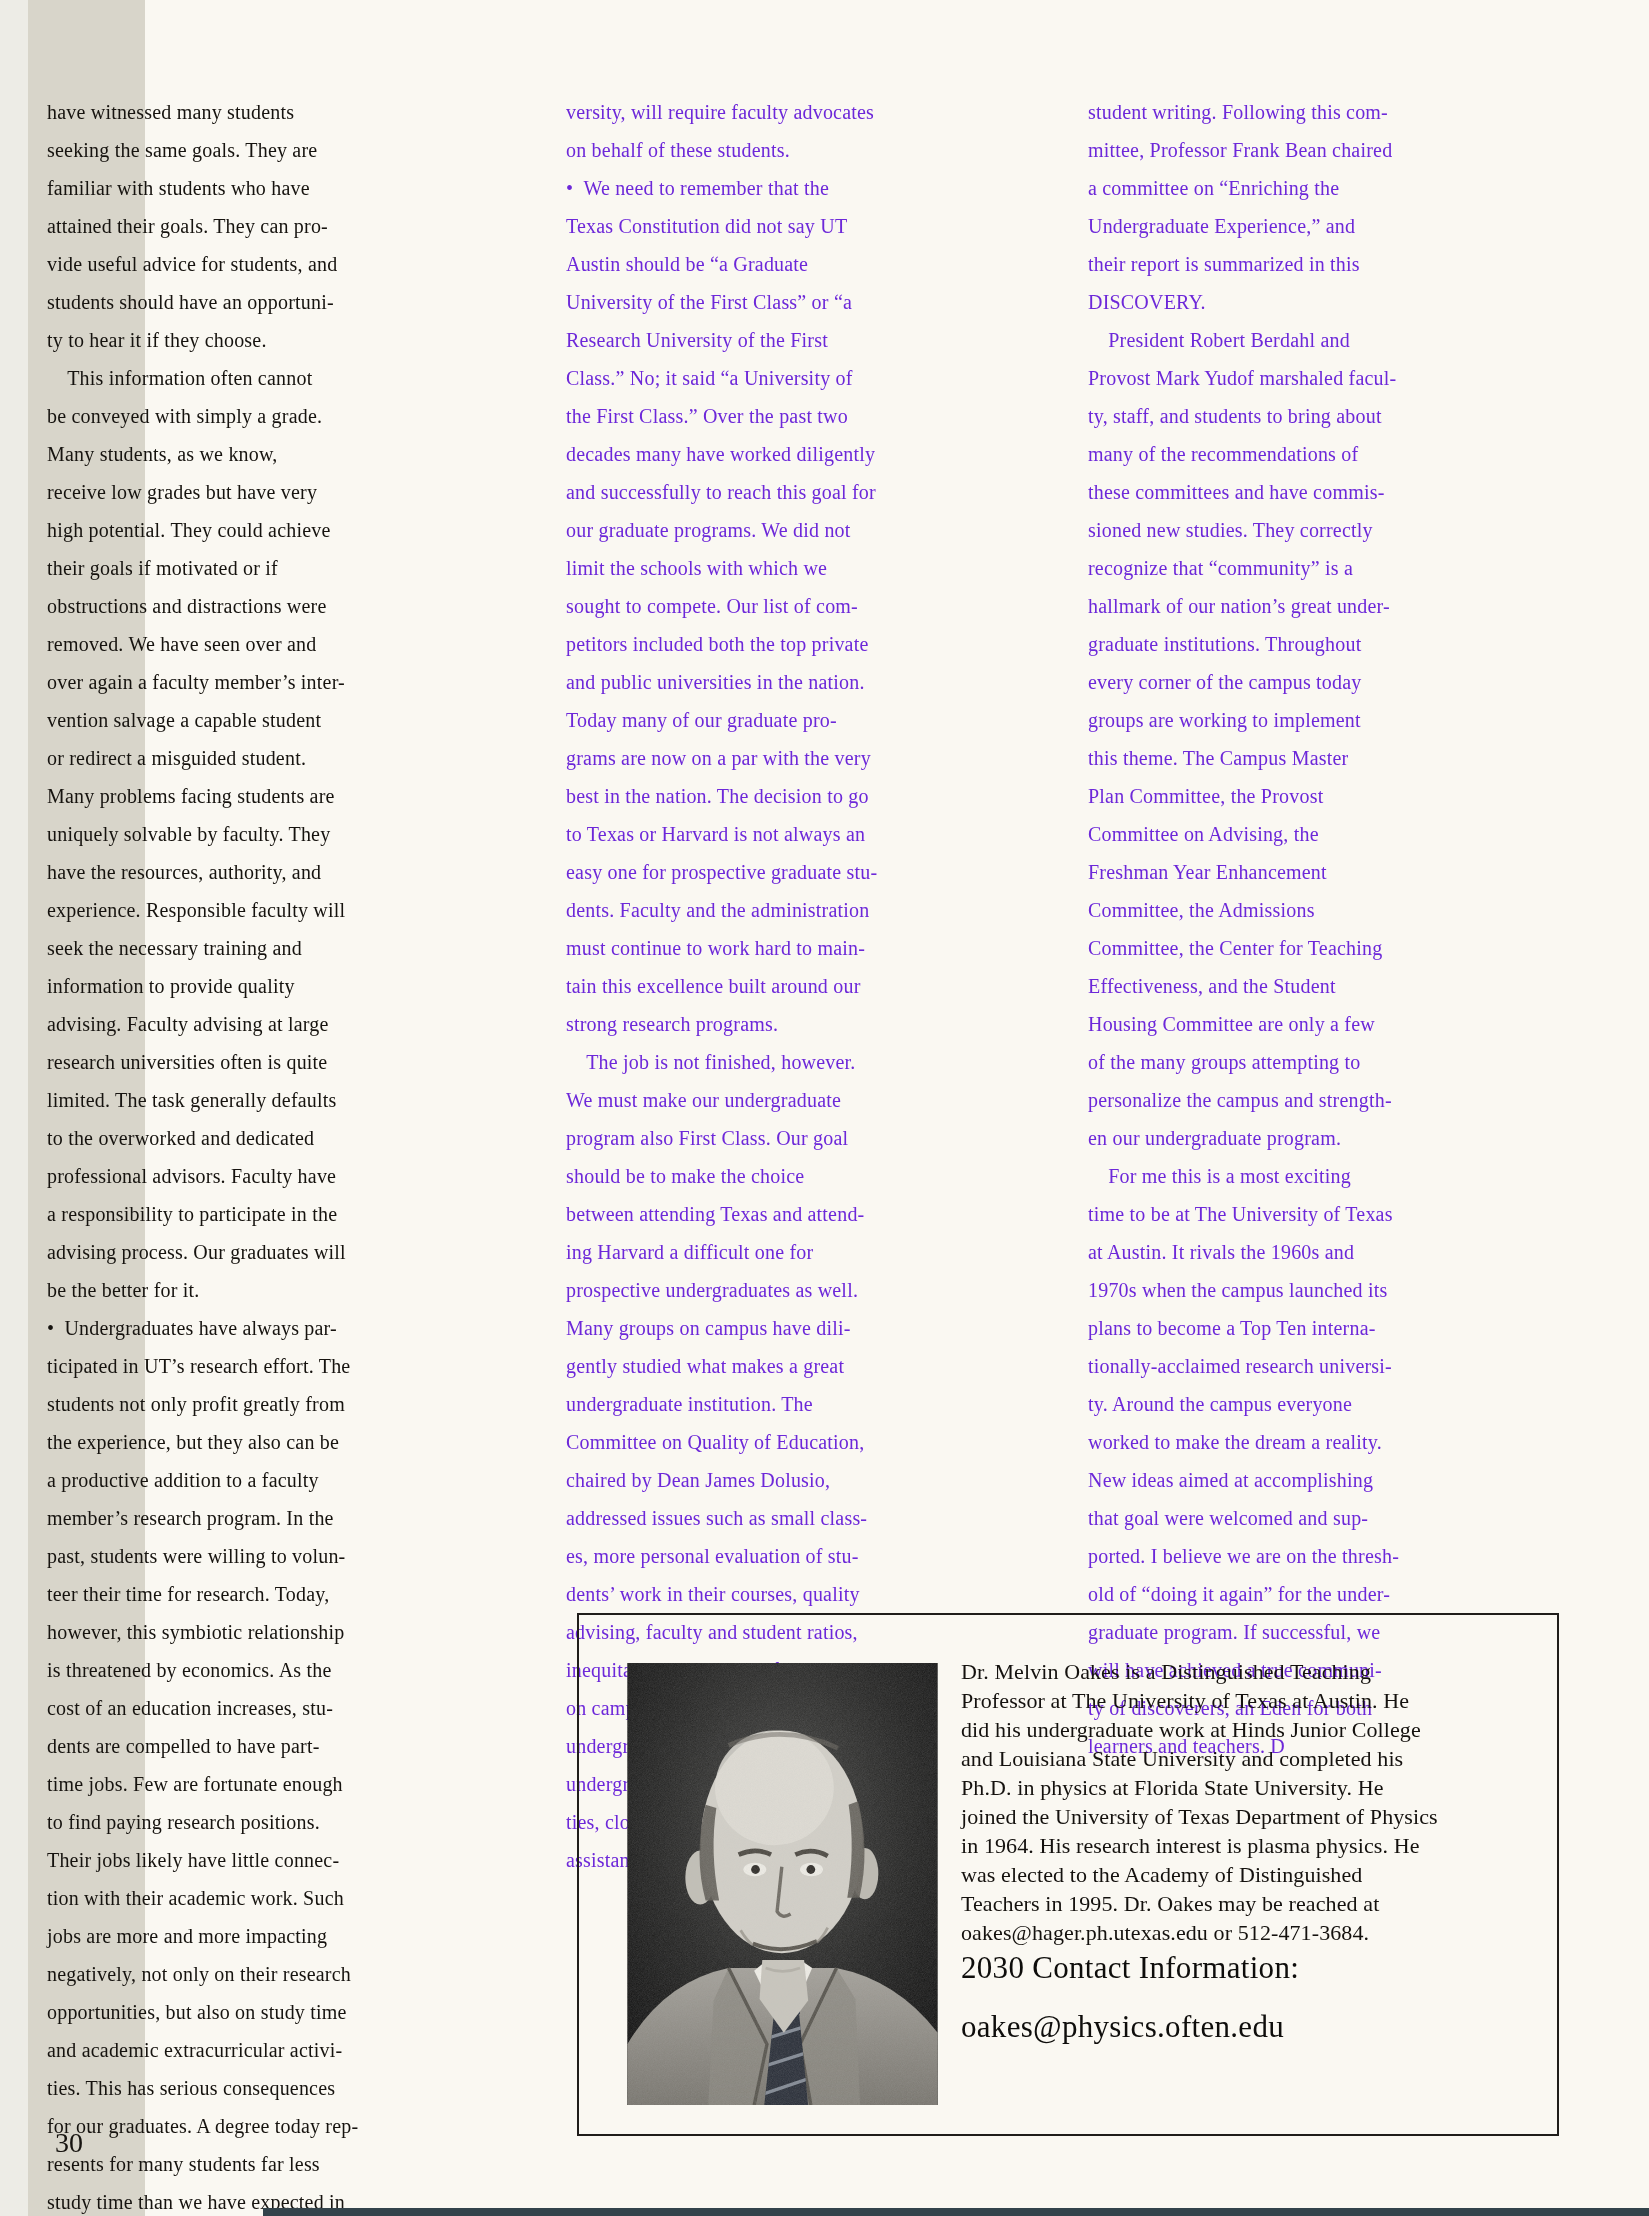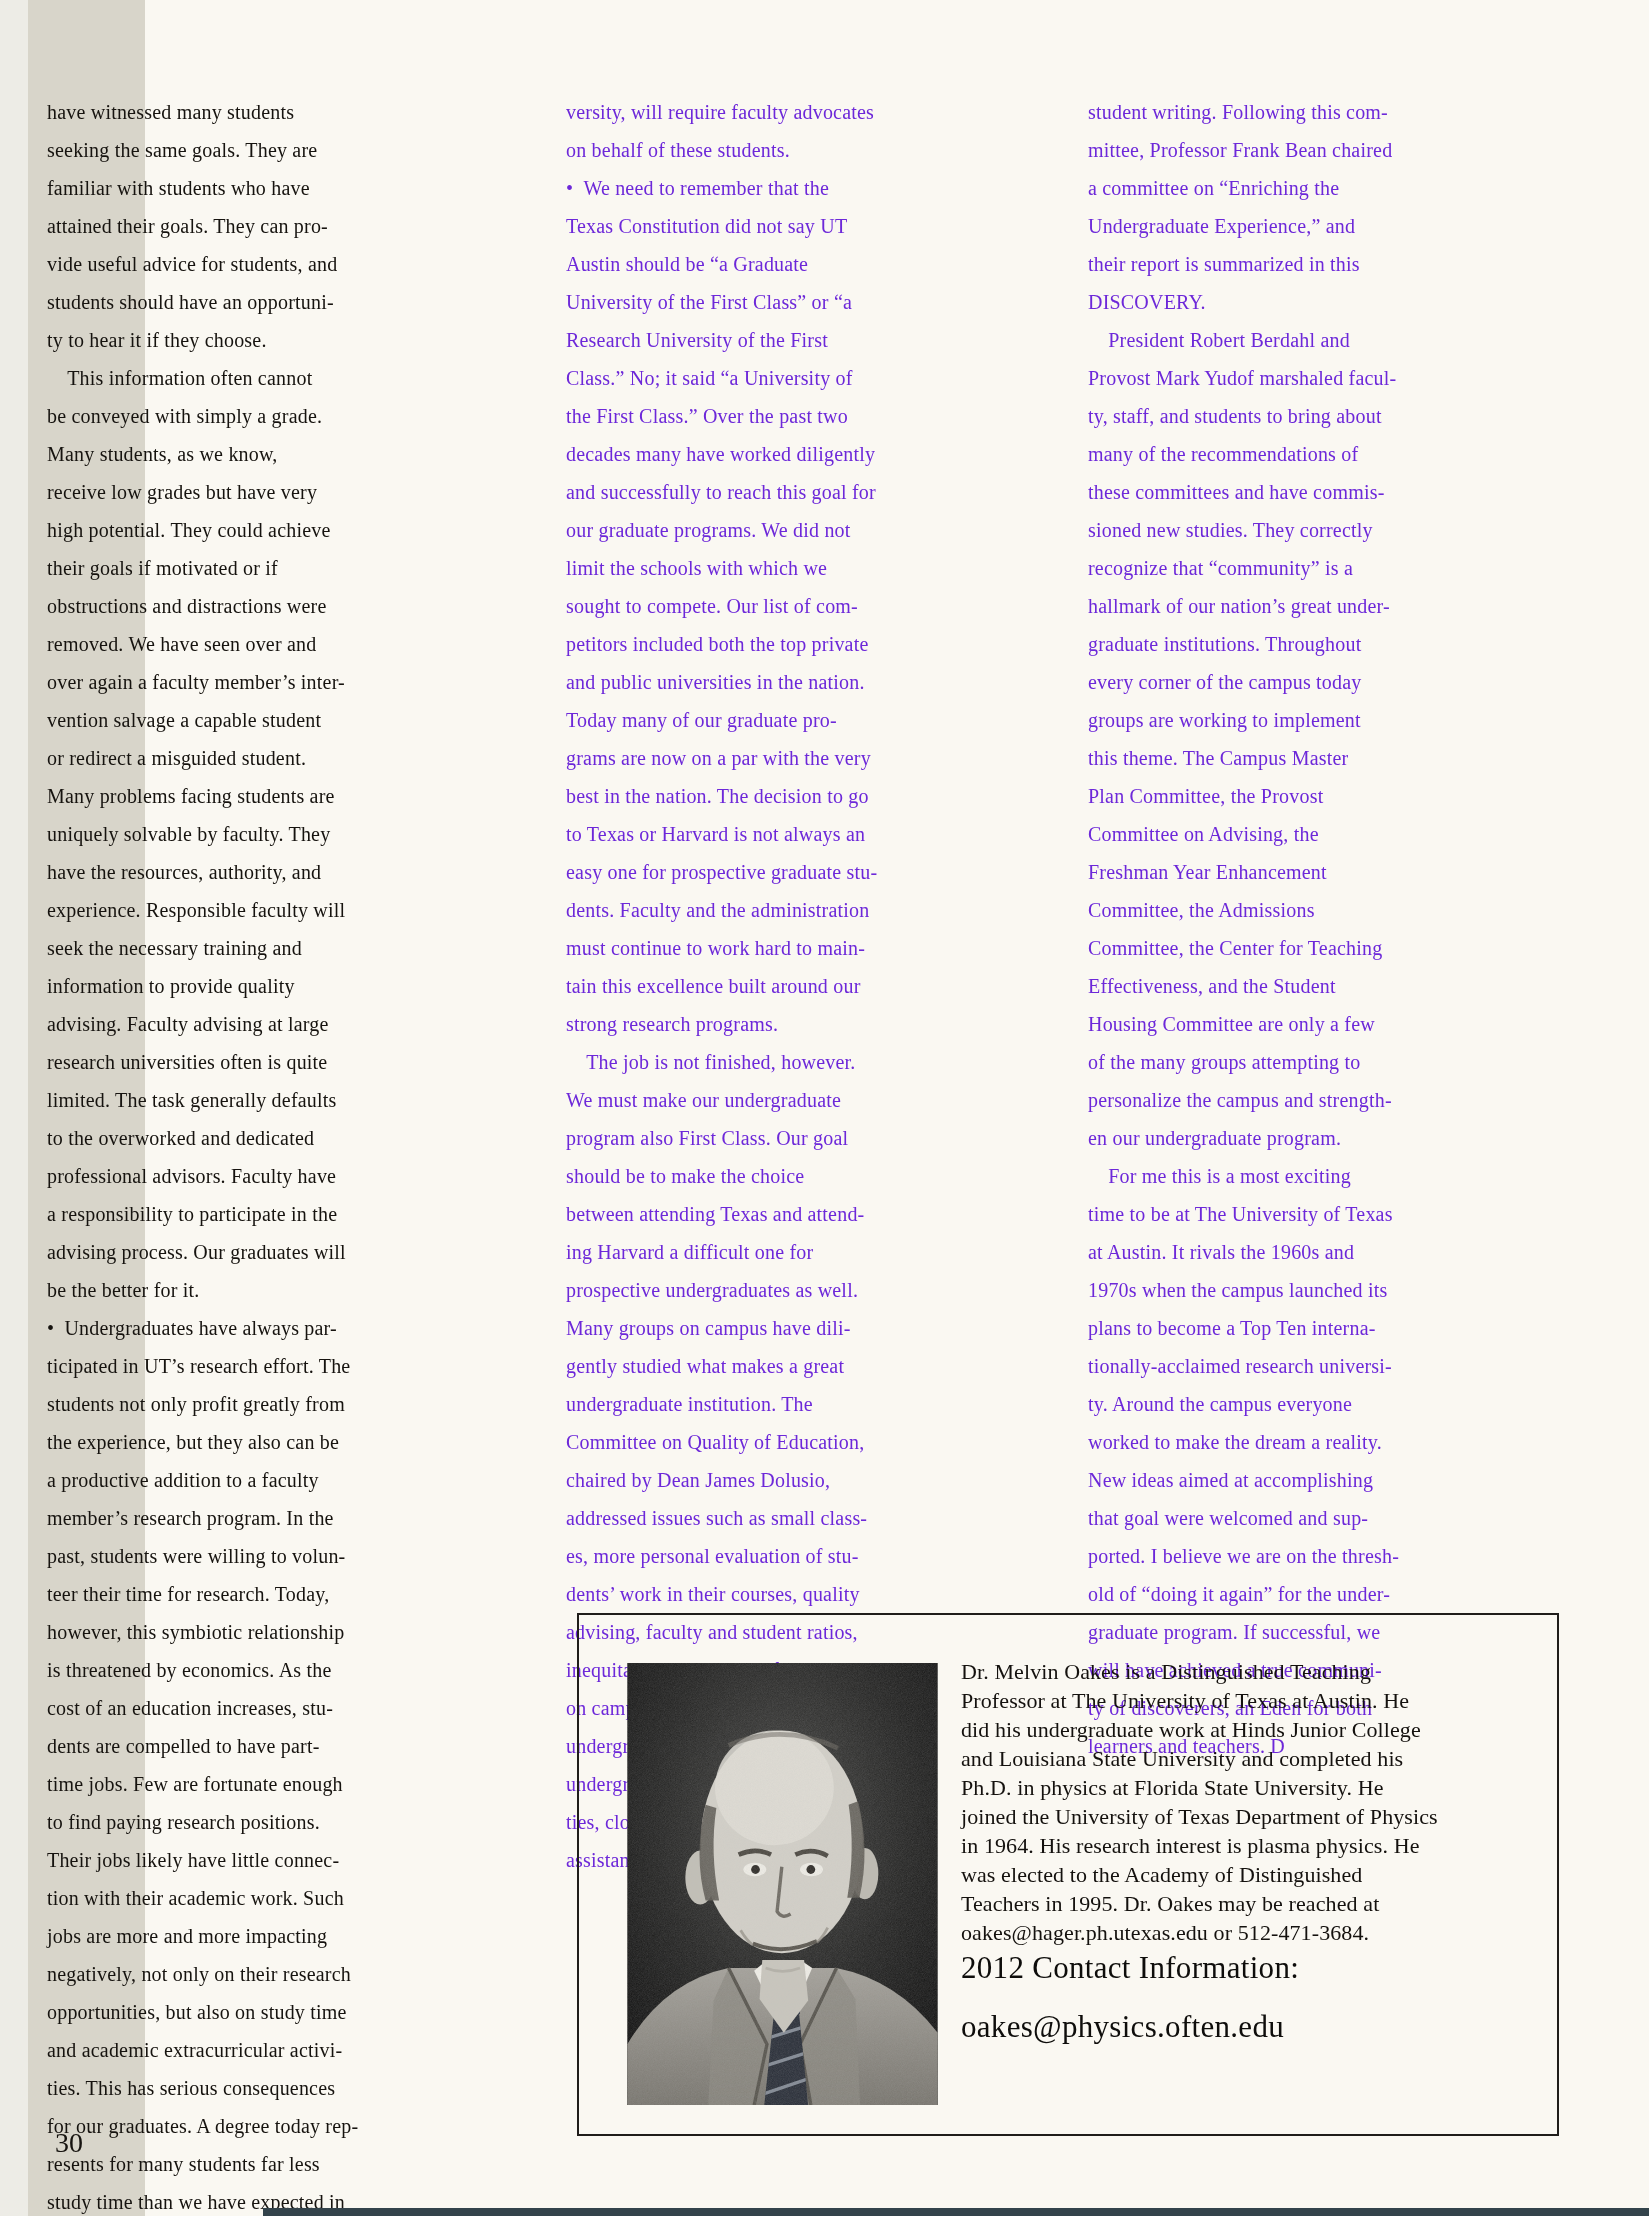--- a/index.html
+++ b/index.html
@@ -265,21 +265,21 @@
 Professor at The University of Texas at Austin. He
 did his undergraduate work at Hinds Junior College
 and Louisiana State University and completed his
 Ph.D. in physics at Florida State University. He
 joined the University of Texas Department of Physics
 in 1964. His research interest is plasma physics. He
 was elected to the Academy of Distinguished
 Teachers in 1995. Dr. Oakes may be reached at
 oakes@hager.ph.utexas.edu or 512-471-3684.</div>
 
-    <div class="contact-heading">2012 Contact Information:</div>
+    <div class="contact-heading">2030 Contact Information:</div>
 
     <div class="contact-email">oakes@physics.often.edu</div>
   </div>
 
   <div class="page-number" style="color: rgb(22, 19, 15);">30</div>
 
   <div class="bottom-bar" style="background: rgb(51, 67, 75);"></div>
 </div>
 
 

